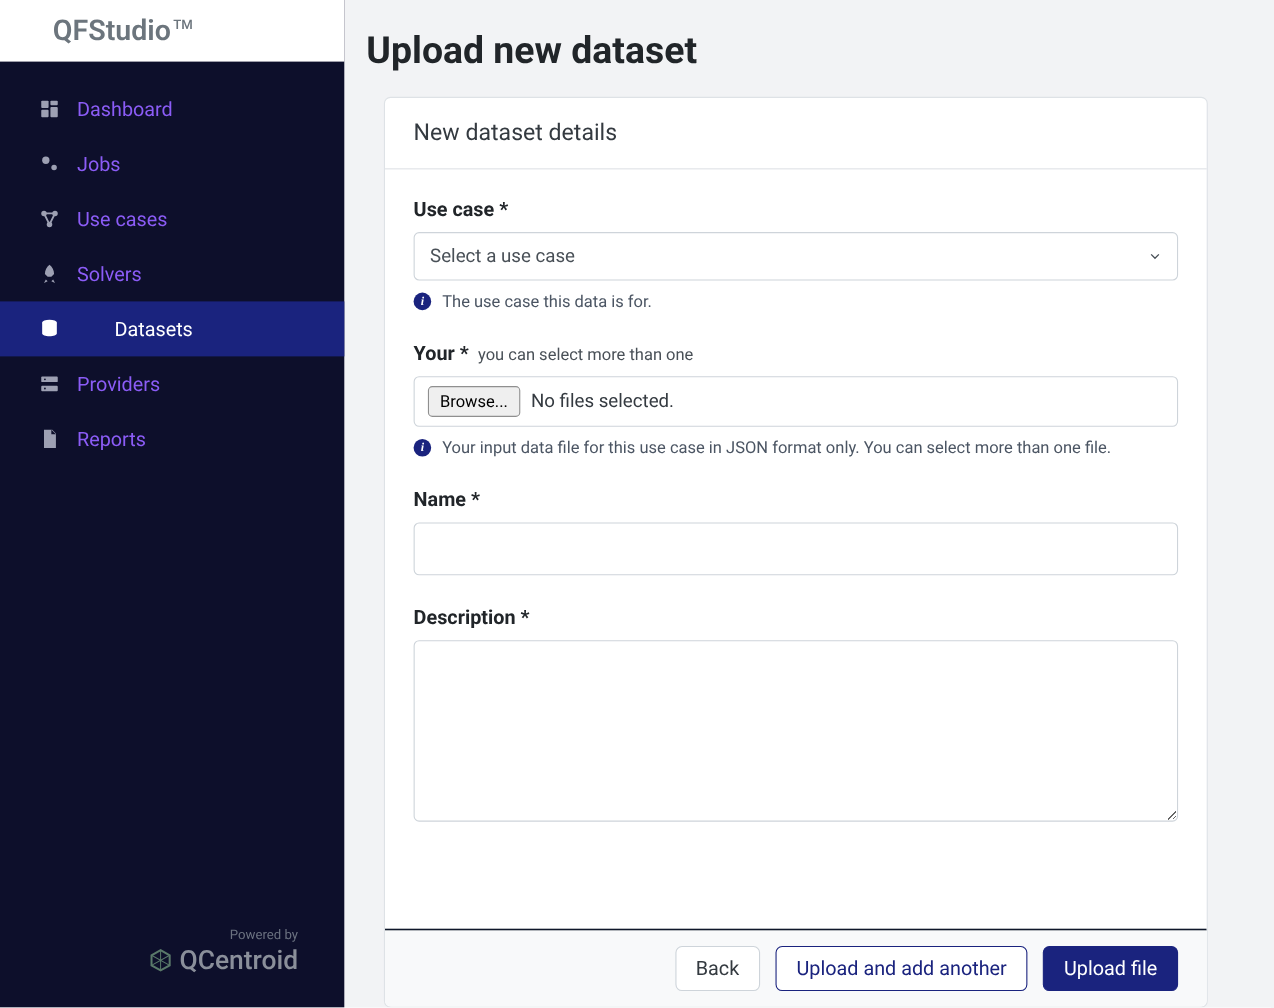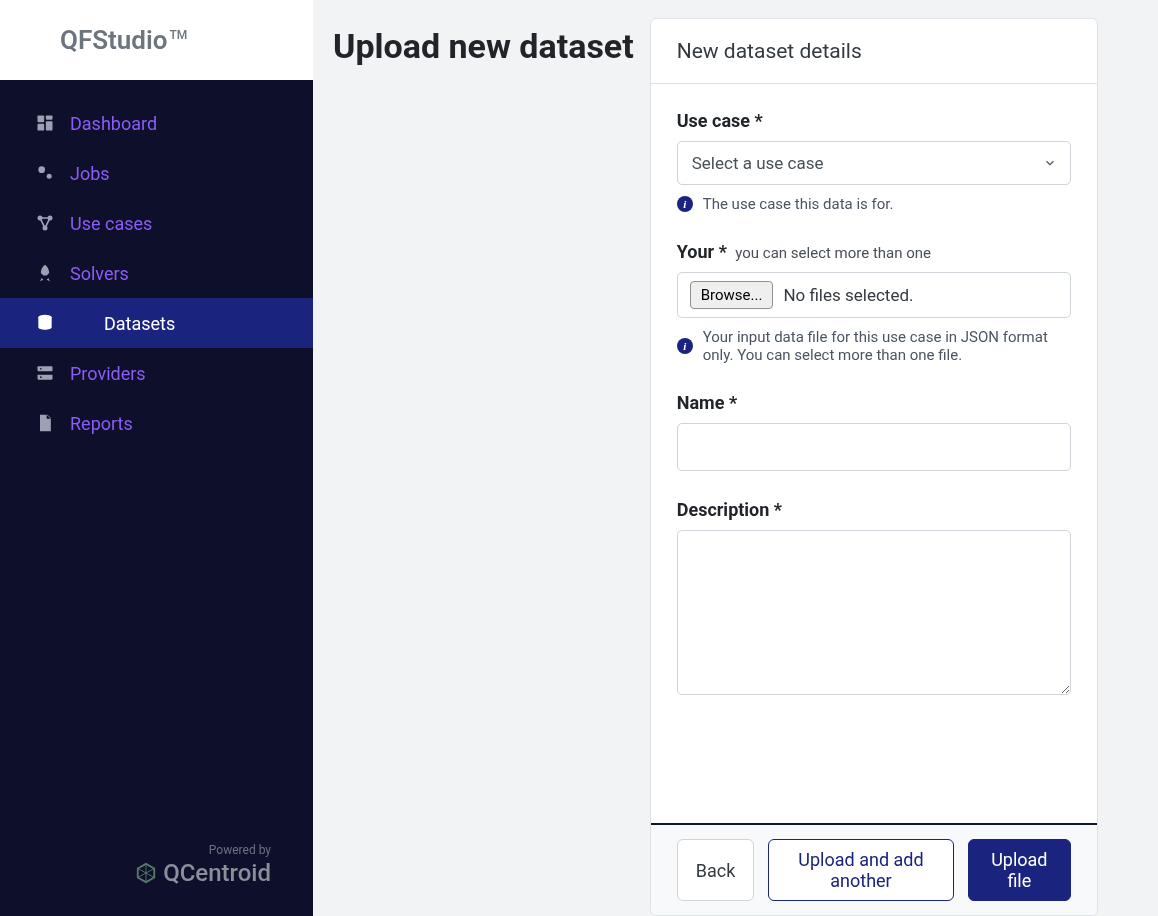--- a/index.html
+++ b/index.html
@@ -17,24 +17,24 @@
   
   .sidebar {
     width: 313px;
     background: #0d0f2b;
     display: flex;
     flex-direction: column;
     flex-shrink: 0;
   }
   .sidebar-header {
     background: #ffffff;
-    height: 80px;
-    display: flex;
-    align-items: center;
-    padding-left: 60px;
+    height: 56px;
+    display: flex;
+    align-items: center;
+    padding-left: 48px;
   }
   .app-logo {
     font-size: 26px;
     font-weight: 600;
     color: #6c757d;
   }
   .app-logo sup {
     font-size: 12px;
     font-weight: 500;
     vertical-align: super;
@@ -88,21 +88,21 @@
     font-weight: 500;
     color: #8a8f9a;
   }
   .footer-logo svg { width: 22px; height: 22px; }
 
   
   .main {
     flex: 1;
     padding: 18px 60px 0 20px;
     display: flex;
-    flex-direction: row;
+    flex-direction: column;
     overflow: hidden;
   }
   .page-title {
     font-size: 34px;
     font-weight: 700;
     color: #212529;
     margin: 8px 0 22px 0;
   }
   .card {
     background: #ffffff;

